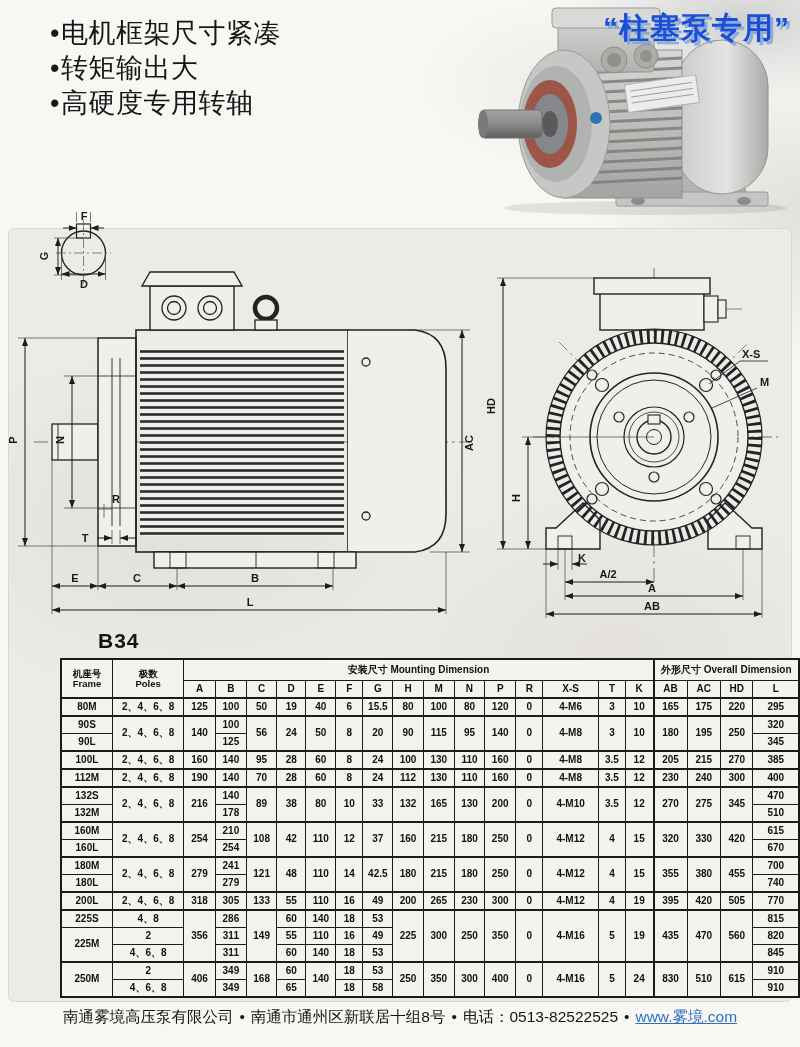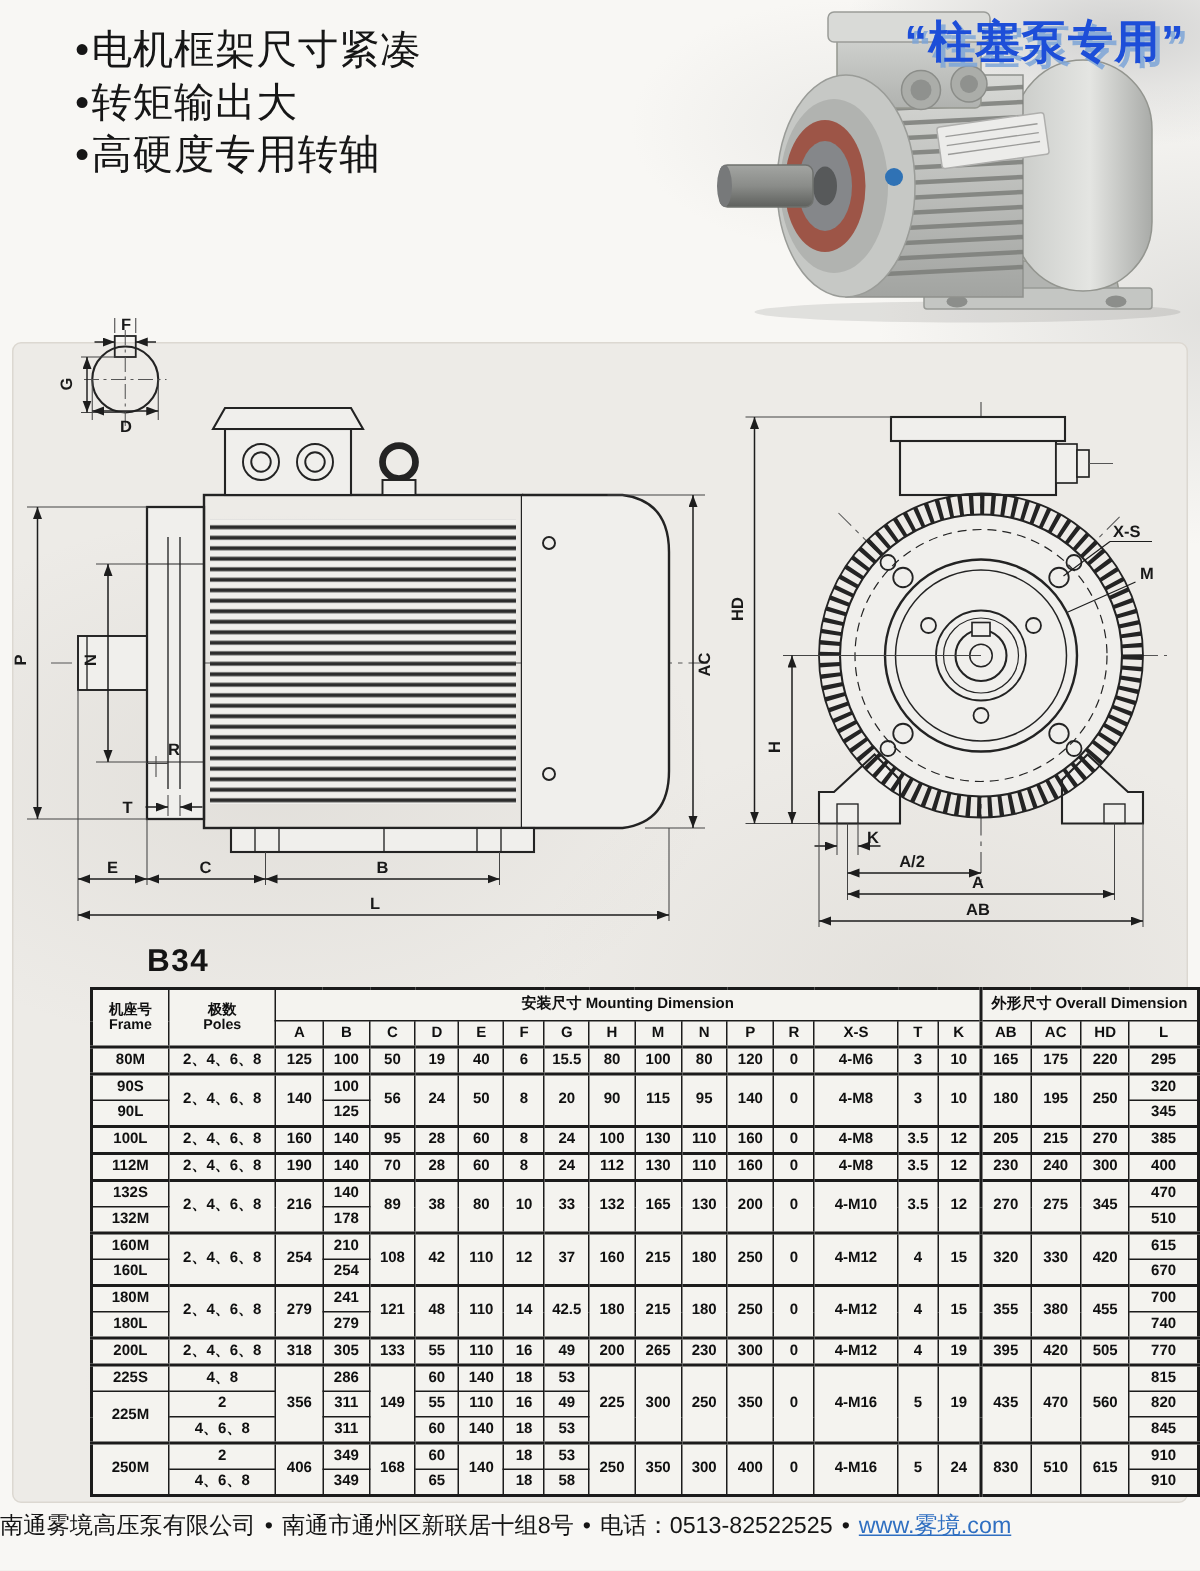--- a/index.html
+++ b/index.html
@@ -45,21 +45,21 @@
     padding:0;height:16px;overflow:hidden;white-space:nowrap;
   }
   table.spec thead tr.h1 th{height:20px;font-size:10px;}
   table.spec thead tr.h2 th{height:16px;}
   table.spec thead tr.h2 th{border-bottom:2px solid #1b1b1b;}
   table.spec .zh{font-size:9.5px;display:block;line-height:10px;margin-top:1px;}
   table.spec .en{font-size:9.5px;display:block;line-height:10px;}
   table.spec .tl{border-left:2px solid #1b1b1b;}
   table.spec tr.group-start td{border-top:2px solid #1b1b1b;}
   
-  .footer{position:absolute;left:0;top:1007px;width:800px;font-size:15.5px;color:#151515;}
+  .footer{position:absolute;left:0;top:1007px;width:800px;text-align:center;font-size:15.5px;color:#151515;}
   .footer .sep{margin:0 6px;}
   .footer a{color:#2f6fc1;text-decoration:underline;cursor:pointer;}
 </style>
 </head>
 <body>
 
 <div class="panel"></div>
 
 <div class="features">
   <div class="feature"><span class="blt">•</span><span>电机框架尺寸紧凑</span></div>

